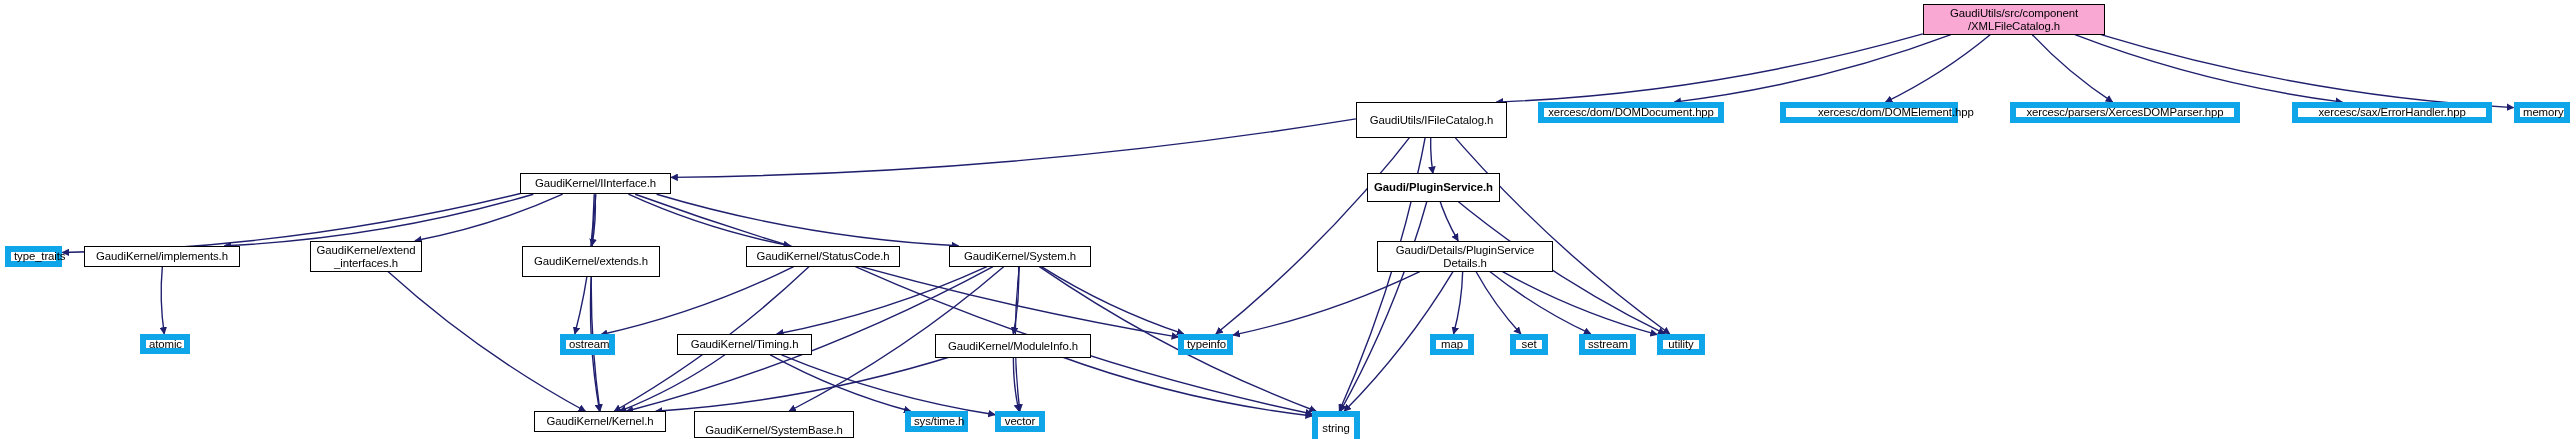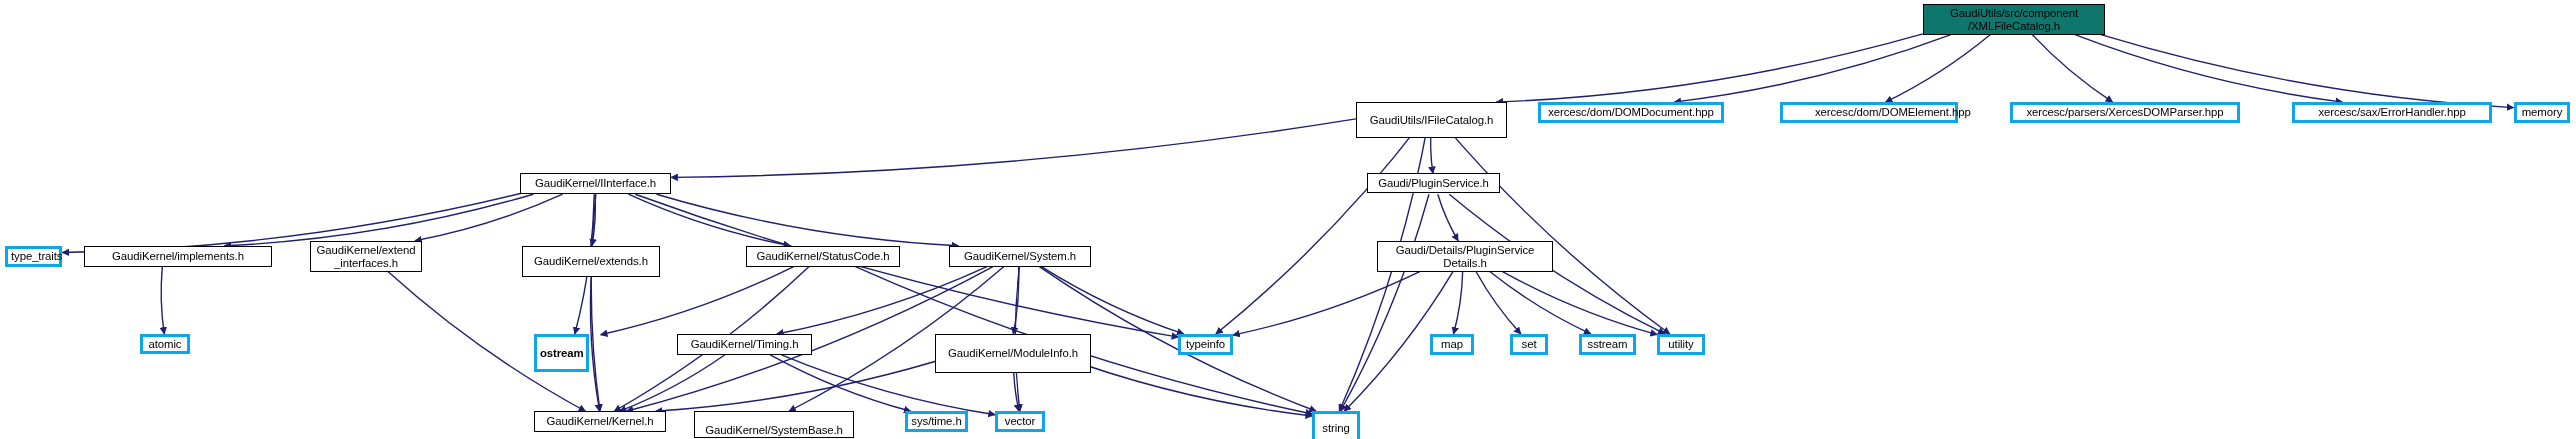--- a/index.html
+++ b/index.html
@@ -24,33 +24,33 @@
     pointer-events: none;
   }
   .node {
     position: absolute;
     box-sizing: border-box;
     display: flex;
     align-items: center;
     justify-content: center;
     text-align: center;
     background: #ffffff;
-    border: 3px solid #0ea5e9;
+    border: 6px solid #0ea5e9;
     color: #000000;
     font-size: 11.4px;
     line-height: 13px;
     letter-spacing: -0.1px;
     white-space: pre-line;
     padding: 0 3px;
   }
   .node.internal {
     border: 1.6px solid #000000;
   }
   .node.current {
-    background: #0f766e;
+    background: #f9a8d4;
     border: 1.6px solid #000000;
   }
   .node-label {
     display: block;
     width: 100%;
   }
 </style>
 </head>
 <body>
 
@@ -115,34 +115,34 @@
   <div id="nodes">
       <div class="node current" style="left: 1923px; top: 4px; width: 182px; height: 31px;"><span class="node-label">GaudiUtils/src/component
 /XMLFileCatalog.h</span></div>
       <div class="node internal" style="left: 1356px; top: 102px; width: 151px; height: 36px;"><span class="node-label">GaudiUtils/IFileCatalog.h</span></div>
       <div class="node external" style="left: 1538px; top: 102px; width: 186px; height: 21px;"><span class="node-label">xercesc/dom/DOMDocument.hpp</span></div>
       <div class="node external" style="left: 1780px; top: 102px; width: 178px; height: 21px; padding-left: 32px;"><span class="node-label">xercesc/dom/DOMElement.hpp</span></div>
       <div class="node external" style="left: 2010px; top: 102px; width: 230px; height: 21px;"><span class="node-label">xercesc/parsers/XercesDOMParser.hpp</span></div>
       <div class="node external" style="left: 2292px; top: 102px; width: 200px; height: 21px;"><span class="node-label">xercesc/sax/ErrorHandler.hpp</span></div>
       <div class="node external" style="left: 2514px; top: 102px; width: 56px; height: 21px;"><span class="node-label">memory</span></div>
       <div class="node internal" style="left: 520px; top: 173px; width: 151px; height: 21px;"><span class="node-label">GaudiKernel/IInterface.h</span></div>
-      <div class="node internal" style="left: 1367px; top: 173px; width: 133px; height: 20px;"><span class="node-label">Gaudi/PluginService.h</span></div>
+      <div class="node internal" style="left: 1367px; top: 173px; width: 133px; height: 29px; font-weight: bold;"><span class="node-label">Gaudi/PluginService.h</span></div>
       <div class="node external" style="left: 5px; top: 246px; width: 57px; height: 21px;"><span class="node-label">type_traits</span></div>
-      <div class="node internal" style="left: 84px; top: 246px; width: 188px; height: 21px;"><span class="node-label">GaudiKernel/implements.h</span></div>
+      <div class="node internal" style="left: 84px; top: 246px; width: 156px; height: 21px;"><span class="node-label">GaudiKernel/implements.h</span></div>
       <div class="node internal" style="left: 310px; top: 241px; width: 112px; height: 31px;"><span class="node-label">GaudiKernel/extend
 _interfaces.h</span></div>
       <div class="node internal" style="left: 522px; top: 246px; width: 138px; height: 31px;"><span class="node-label">GaudiKernel/extends.h</span></div>
       <div class="node internal" style="left: 746px; top: 246px; width: 154px; height: 21px;"><span class="node-label">GaudiKernel/StatusCode.h</span></div>
       <div class="node internal" style="left: 949px; top: 246px; width: 142px; height: 21px;"><span class="node-label">GaudiKernel/System.h</span></div>
       <div class="node internal" style="left: 1377px; top: 241px; width: 176px; height: 31px;"><span class="node-label">Gaudi/Details/PluginService
 Details.h</span></div>
       <div class="node external" style="left: 140px; top: 334px; width: 50px; height: 20px;"><span class="node-label">atomic</span></div>
-      <div class="node external" style="left: 534px; top: 334px; width: 55px; height: 38px; font-weight: bold;"><span class="node-label">ostream</span></div>
+      <div class="node external" style="left: 560px; top: 334px; width: 55px; height: 21px;"><span class="node-label">ostream</span></div>
       <div class="node internal" style="left: 677px; top: 334px; width: 135px; height: 21px;"><span class="node-label">GaudiKernel/Timing.h</span></div>
-      <div class="node internal" style="left: 935px; top: 334px; width: 156px; height: 39px;"><span class="node-label">GaudiKernel/ModuleInfo.h</span></div>
+      <div class="node internal" style="left: 935px; top: 334px; width: 156px; height: 24px;"><span class="node-label">GaudiKernel/ModuleInfo.h</span></div>
       <div class="node external" style="left: 1178px; top: 334px; width: 55px; height: 21px;"><span class="node-label">typeinfo</span></div>
       <div class="node external" style="left: 1430px; top: 334px; width: 44px; height: 21px;"><span class="node-label">map</span></div>
       <div class="node external" style="left: 1510px; top: 334px; width: 38px; height: 21px;"><span class="node-label">set</span></div>
       <div class="node external" style="left: 1579px; top: 334px; width: 57px; height: 21px;"><span class="node-label">sstream</span></div>
       <div class="node external" style="left: 1657px; top: 334px; width: 48px; height: 21px;"><span class="node-label">utility</span></div>
       <div class="node internal" style="left: 534px; top: 411px; width: 132px; height: 21px;"><span class="node-label">GaudiKernel/Kernel.h</span></div>
       <div class="node internal" style="left: 694px; top: 411px; width: 160px; height: 27px; align-items: flex-end;"><span class="node-label">GaudiKernel/SystemBase.h</span></div>
       <div class="node external" style="left: 905px; top: 411px; width: 63px; height: 21px;"><span class="node-label">sys/time.h</span></div>
       <div class="node external" style="left: 995px; top: 411px; width: 50px; height: 21px;"><span class="node-label">vector</span></div>
       <div class="node external" style="left: 1312px; top: 411px; width: 48px; height: 34px;"><span class="node-label">string</span></div>

